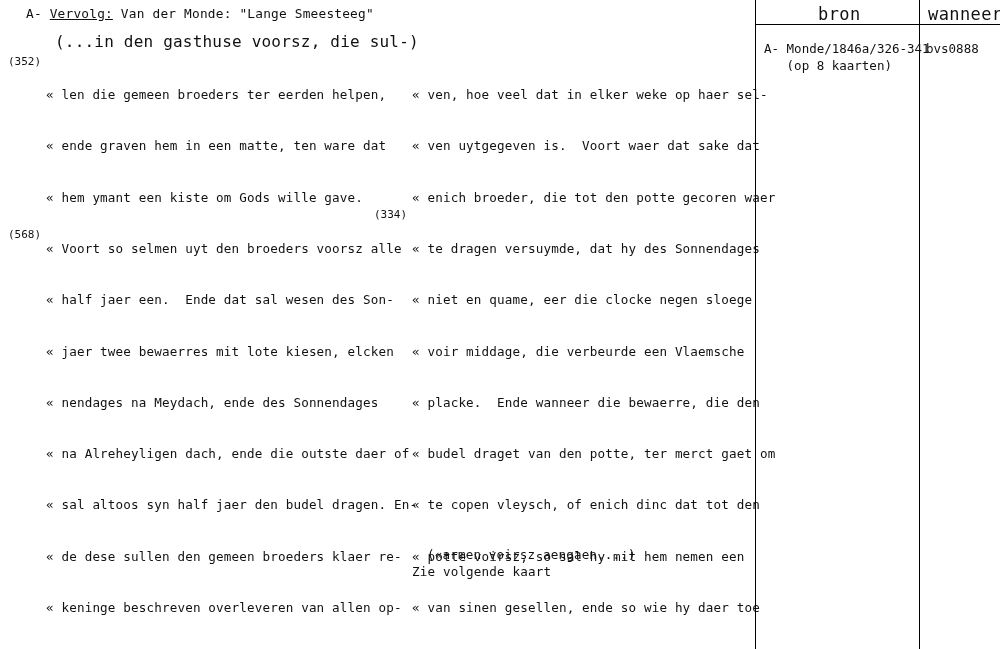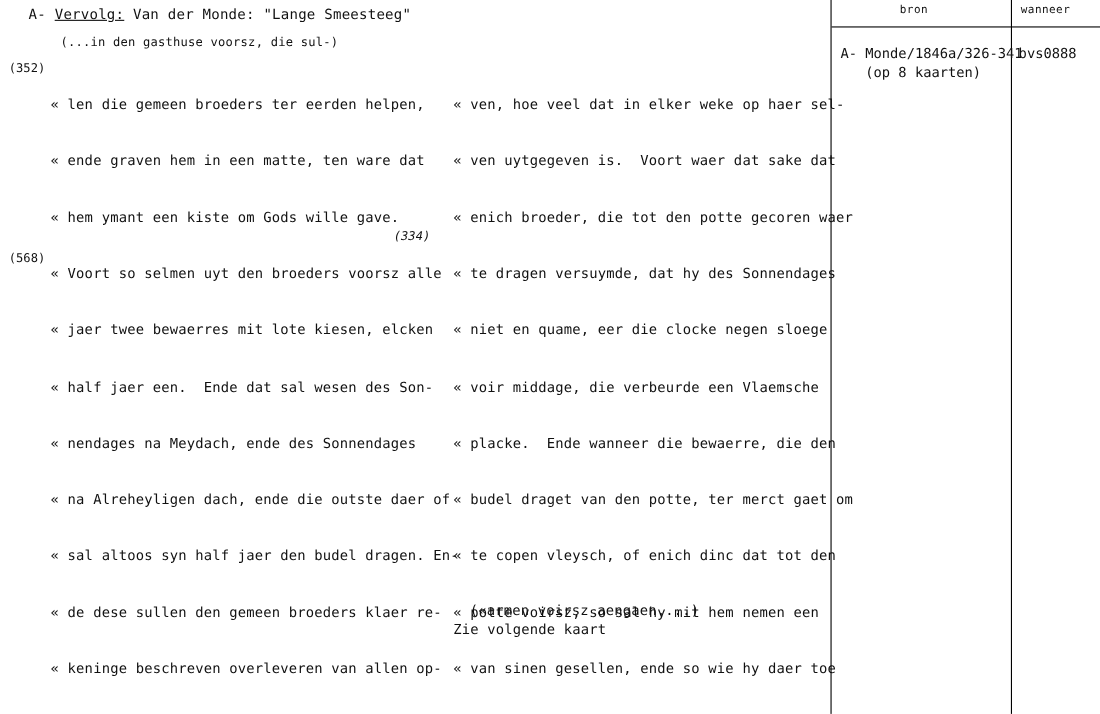--- a/index.html
+++ b/index.html
@@ -44,21 +44,21 @@
     position: absolute;
     top: 24px;
     left: 0;
     width: 245px;
     height: 0;
     border-top: 1.5px solid #000;
   }
   #index-panel .hdr {
     position: absolute;
     top: 4px;
-    font-size: 10px;
+    font-size: 17px;
     letter-spacing: 0.4px;
     font-family: "DejaVu Sans Mono", monospace;
     text-align: right;
   }
   #index-panel .hdr-bron { left: 62px; }
   #index-panel .hdr-verwerkt { left: 172px; }
 
   #index-panel .cell-ref {
     position: absolute;
     top: 40px;
@@ -92,21 +92,21 @@
     white-space: pre;
     letter-spacing: 0.2px;
   }
   .heading-line .underline {
     text-decoration: underline;
   }
   .subheading-line {
     position: absolute;
     top: 32px;
     left: 55px;
-    font-size: 11px;
+    font-size: 16px;
     white-space: pre;
     letter-spacing: 0.2px;
   }
 
   .column {
     position: absolute;
     top: 52px;
     font-size: 12.6px;
     line-height: 17.1px;
     white-space: pre;
@@ -121,21 +121,21 @@
   }
 
   
   .folio {
     position: absolute;
     font-size: 11px;
     font-family: "DejaVu Sans Mono", monospace;
   }
   #folio-352 { left: 8px;  top: 55px; }
   #folio-333 { left: 8px;  top: 228px; }
-  #folio-334 { left: 358px; top: 208px; font-style: italic; }
+  #folio-334 { left: 374px; top: 208px; }
 
   .tail {
     position: absolute;
     left: 412px;
     font-size: 12.6px;
     line-height: 17.1px;
     white-space: pre;
     letter-spacing: 0.15px;
   }
   #tail-1 { top: 546px; margin-left: 15px; }
@@ -154,22 +154,22 @@
 
     <div class="folio" id="folio-352">(352)</div>
     <div class="folio" id="folio-333">(568)</div>
     <div class="folio" id="folio-334">(334)</div>
 
     <div class="column" id="col-left">
       <span class="ln">« len die gemeen broeders ter eerden helpen,</span>
       <span class="ln">« ende graven hem in een matte, ten ware dat</span>
       <span class="ln">« hem ymant een kiste om Gods wille gave.</span>
       <span class="ln">« Voort so selmen uyt den broeders voorsz alle</span>
+      <span class="ln">« half jaer een.  Ende dat sal wesen des Son-</span>
       <span class="ln">« jaer twee bewaerres mit lote kiesen, elcken</span>
-      <span class="ln">« half jaer een.  Ende dat sal wesen des Son-</span>
       <span class="ln">« nendages na Meydach, ende des Sonnendages</span>
       <span class="ln">« na Alreheyligen dach, ende die outste daer of</span>
       <span class="ln">« sal altoos syn half jaer den budel dragen. En-</span>
       <span class="ln">« de dese sullen den gemeen broeders klaer re-</span>
       <span class="ln">« keninge beschreven overleveren van allen op-</span>
       
       
       
       
       

